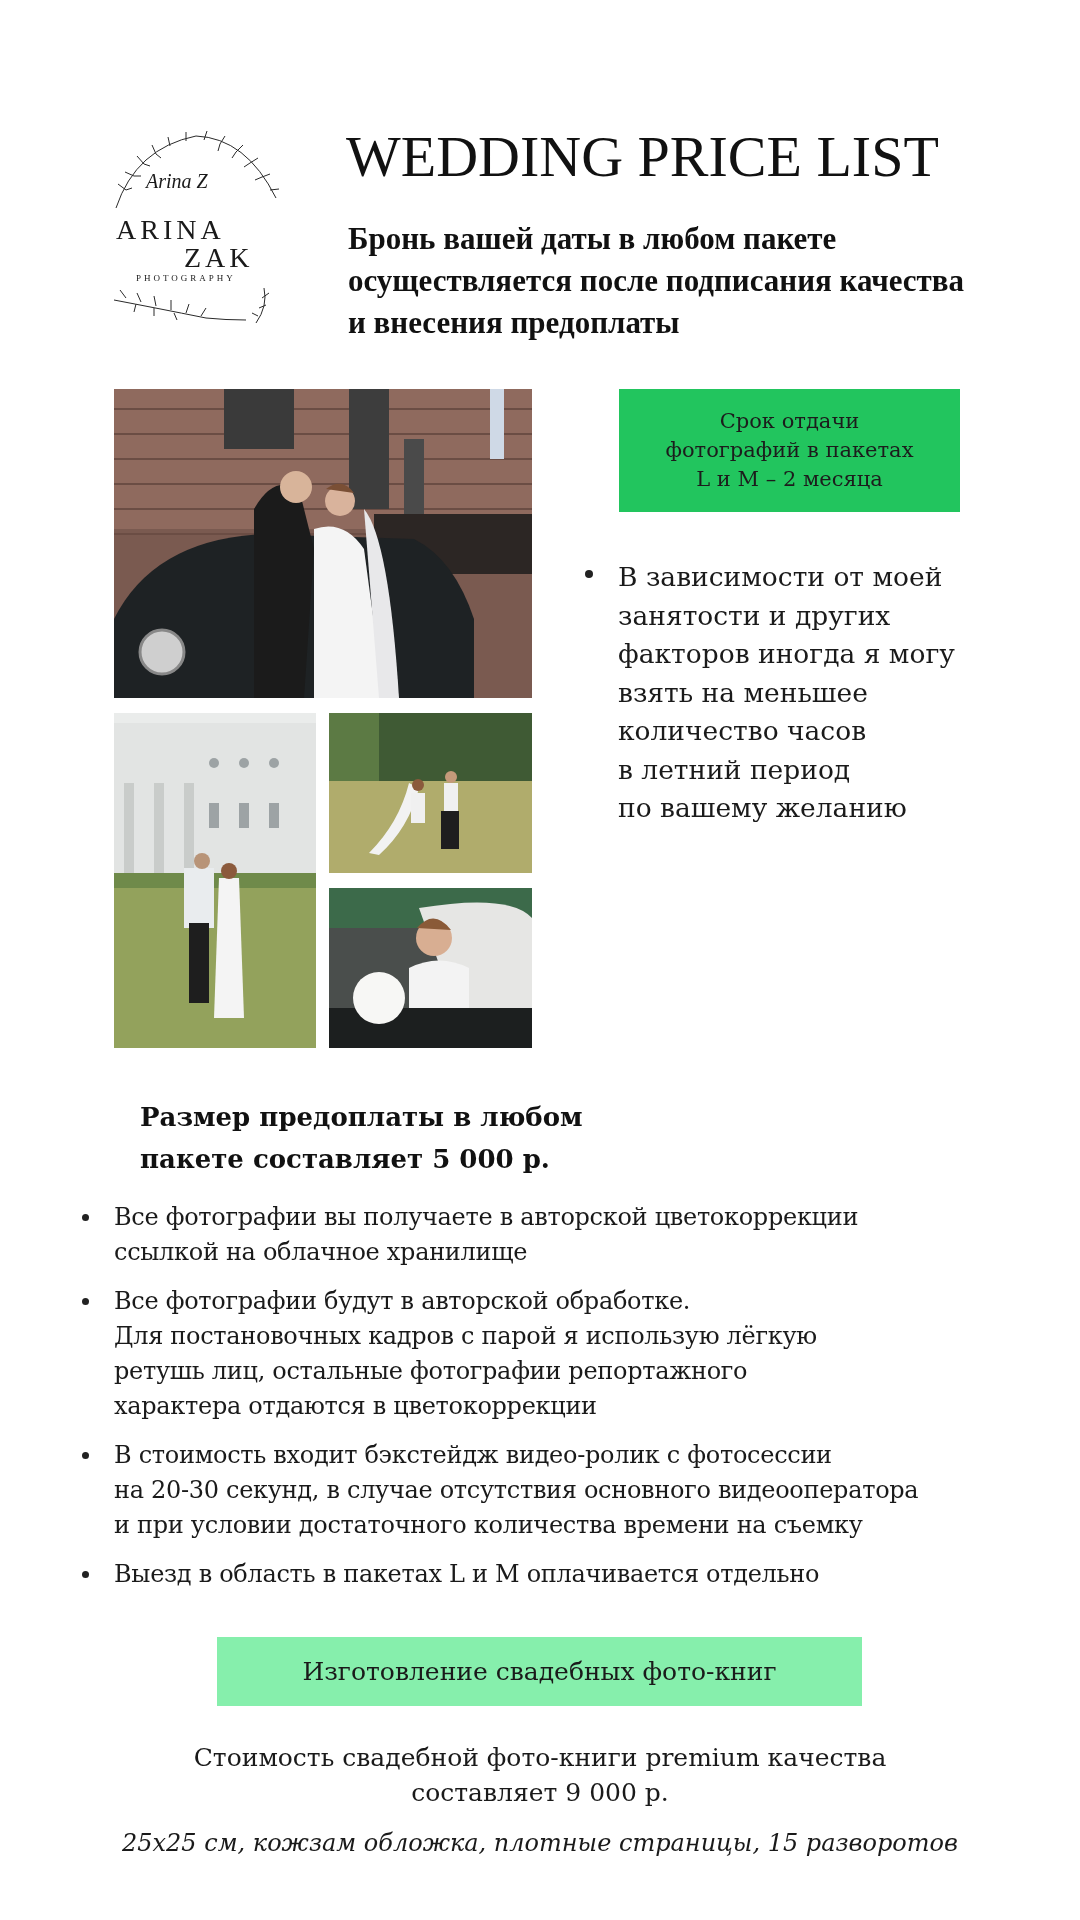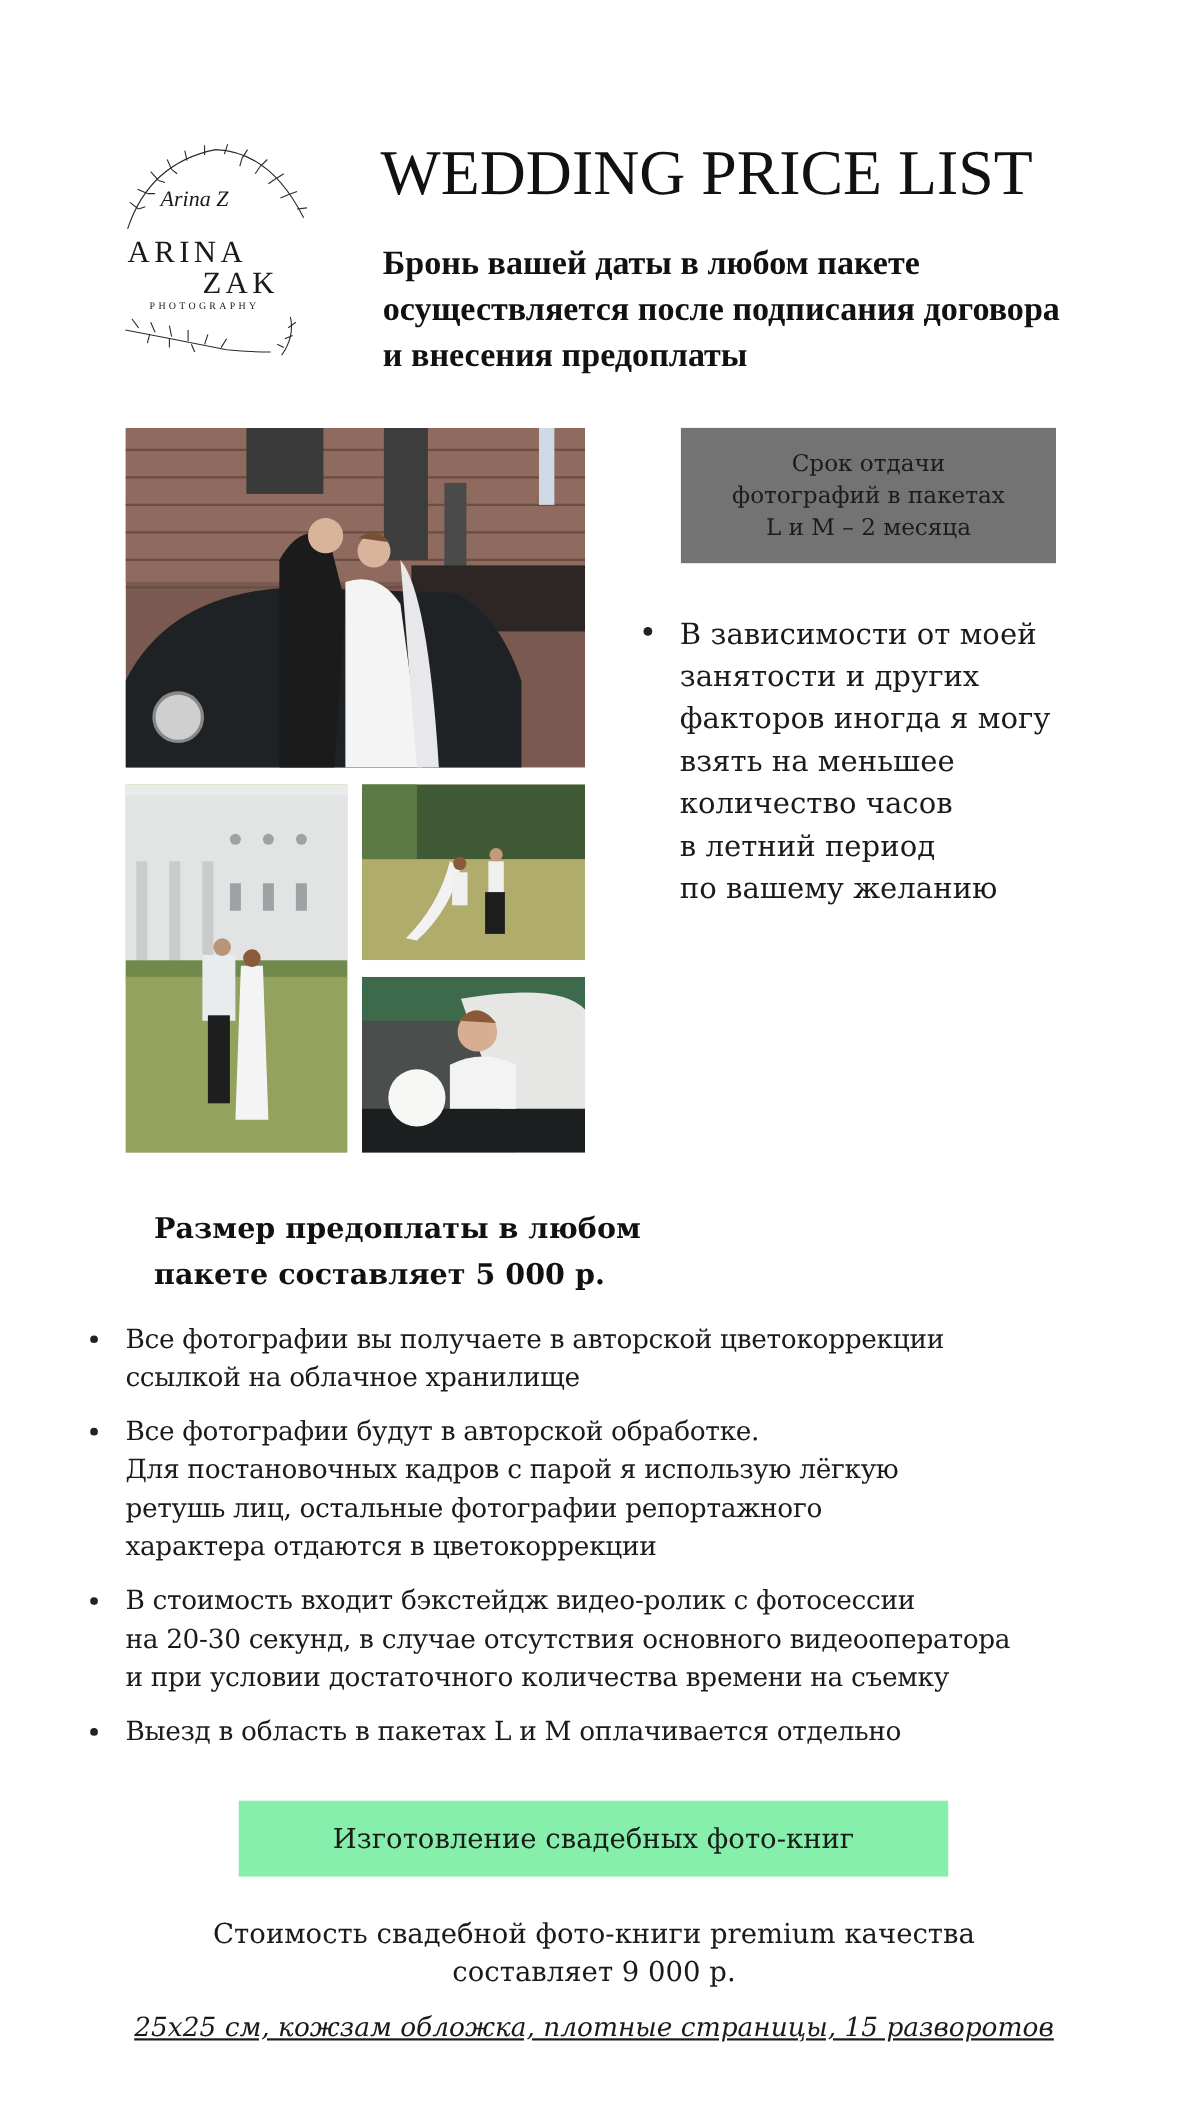--- a/index.html
+++ b/index.html
@@ -44,21 +44,21 @@
   
   .photo { overflow: hidden; }
   .photo svg { width: 100%; height: 100%; display: block; }
   .p-main { left: 114px; top: 389px; width: 418px; height: 309px; }
   .p-left { left: 114px; top: 713px; width: 202px; height: 335px; }
   .p-tr   { left: 329px; top: 713px; width: 203px; height: 160px; }
   .p-br   { left: 329px; top: 888px; width: 203px; height: 160px; }
 
   
   .grey-box {
-    left: 619px; top: 389px; width: 341px; height: 123px; background: #737373;
+    left: 619px; top: 389px; width: 341px; height: 123px; background: #22c55e;
     display: flex; align-items: center; justify-content: center; text-align: center;
   }
   .grey-box span {
     font-family: "DejaVu Serif", serif; font-size: 21px; line-height: 29px; color: #1c1c1c;
     white-space: pre-line;
   }
 
   
   .rbullets { left: 580px; top: 558px; width: 440px; }
   .rbullet { position: relative; padding-left: 38px; margin-bottom: 18px; }
@@ -96,21 +96,20 @@
   .book-box span { font-family: "DejaVu Serif", serif; font-size: 25px; color: #1a1a1a; }
   .book-price {
     left: 90px; top: 1740px; width: 900px; text-align: center;
     font-family: "DejaVu Serif", serif; font-size: 25px; line-height: 35px; color: #1a1a1a;
     white-space: pre-line;
   }
   .book-spec {
     left: 40px; top: 1826px; width: 1000px; text-align: center;
     font-family: "DejaVu Serif", serif; font-style: italic; font-size: 24px; line-height: 34px; color: #1a1a1a;
     white-space: nowrap;
-    text-decoration: underline;
   }
 </style>
 </head>
 <body>
 
 <div class="abs logo">
   <svg width="196" height="200" viewBox="0 0 196 200">
     <g fill="none" stroke="#2a2a2a" stroke-width="1">
       <path d="M20 80 Q40 20 100 8 Q150 10 180 70"></path>
       <path d="M30 62 l-8 -6 M38 48 l-9 -4 M48 36 l-7 -8 M60 26 l-4 -9 M74 18 l-2 -9 M90 13 l0 -9 M108 12 l3 -9 M124 16 l5 -8 M140 24 l7 -7 M154 35 l8 -5 M166 49 l8 -3 M174 62 l9 -1"></path>
@@ -120,21 +119,21 @@
       <path d="M168 160 Q172 178 160 195 M166 170 l7 -5 M163 180 l7 -3 M162 188 l-6 -3"></path>
     </g>
   </svg>
   <span class="logo-script">Arina Z</span>
   <span class="logo-name logo-arina">ARINA</span>
   <span class="logo-name logo-zak">ZAK</span>
   <span class="logo-sub">PHOTOGRAPHY</span>
 </div>
 
 <div class="abs title">WEDDING PRICE LIST</div>
-<div class="abs subtitle">Бронь вашей даты в любом пакете осуществляется после подписания договора и внесения предоплаты</div>
+<div class="abs subtitle">Бронь вашей даты в любом пакете осуществляется после подписания качества и внесения предоплаты</div>
 
 <div class="abs photo p-main">
   <svg viewBox="0 0 418 309" preserveAspectRatio="none">
     <rect width="418" height="309" fill="#7a5a50"></rect>
     <g fill="#8f6a5e">
       <rect x="0" y="0" width="418" height="140"></rect>
     </g>
     <g stroke="#6b4d44" stroke-width="2">
       <line x1="0" y1="20" x2="418" y2="20"></line>
         <line x1="0" y1="45" x2="418" y2="45"></line>

